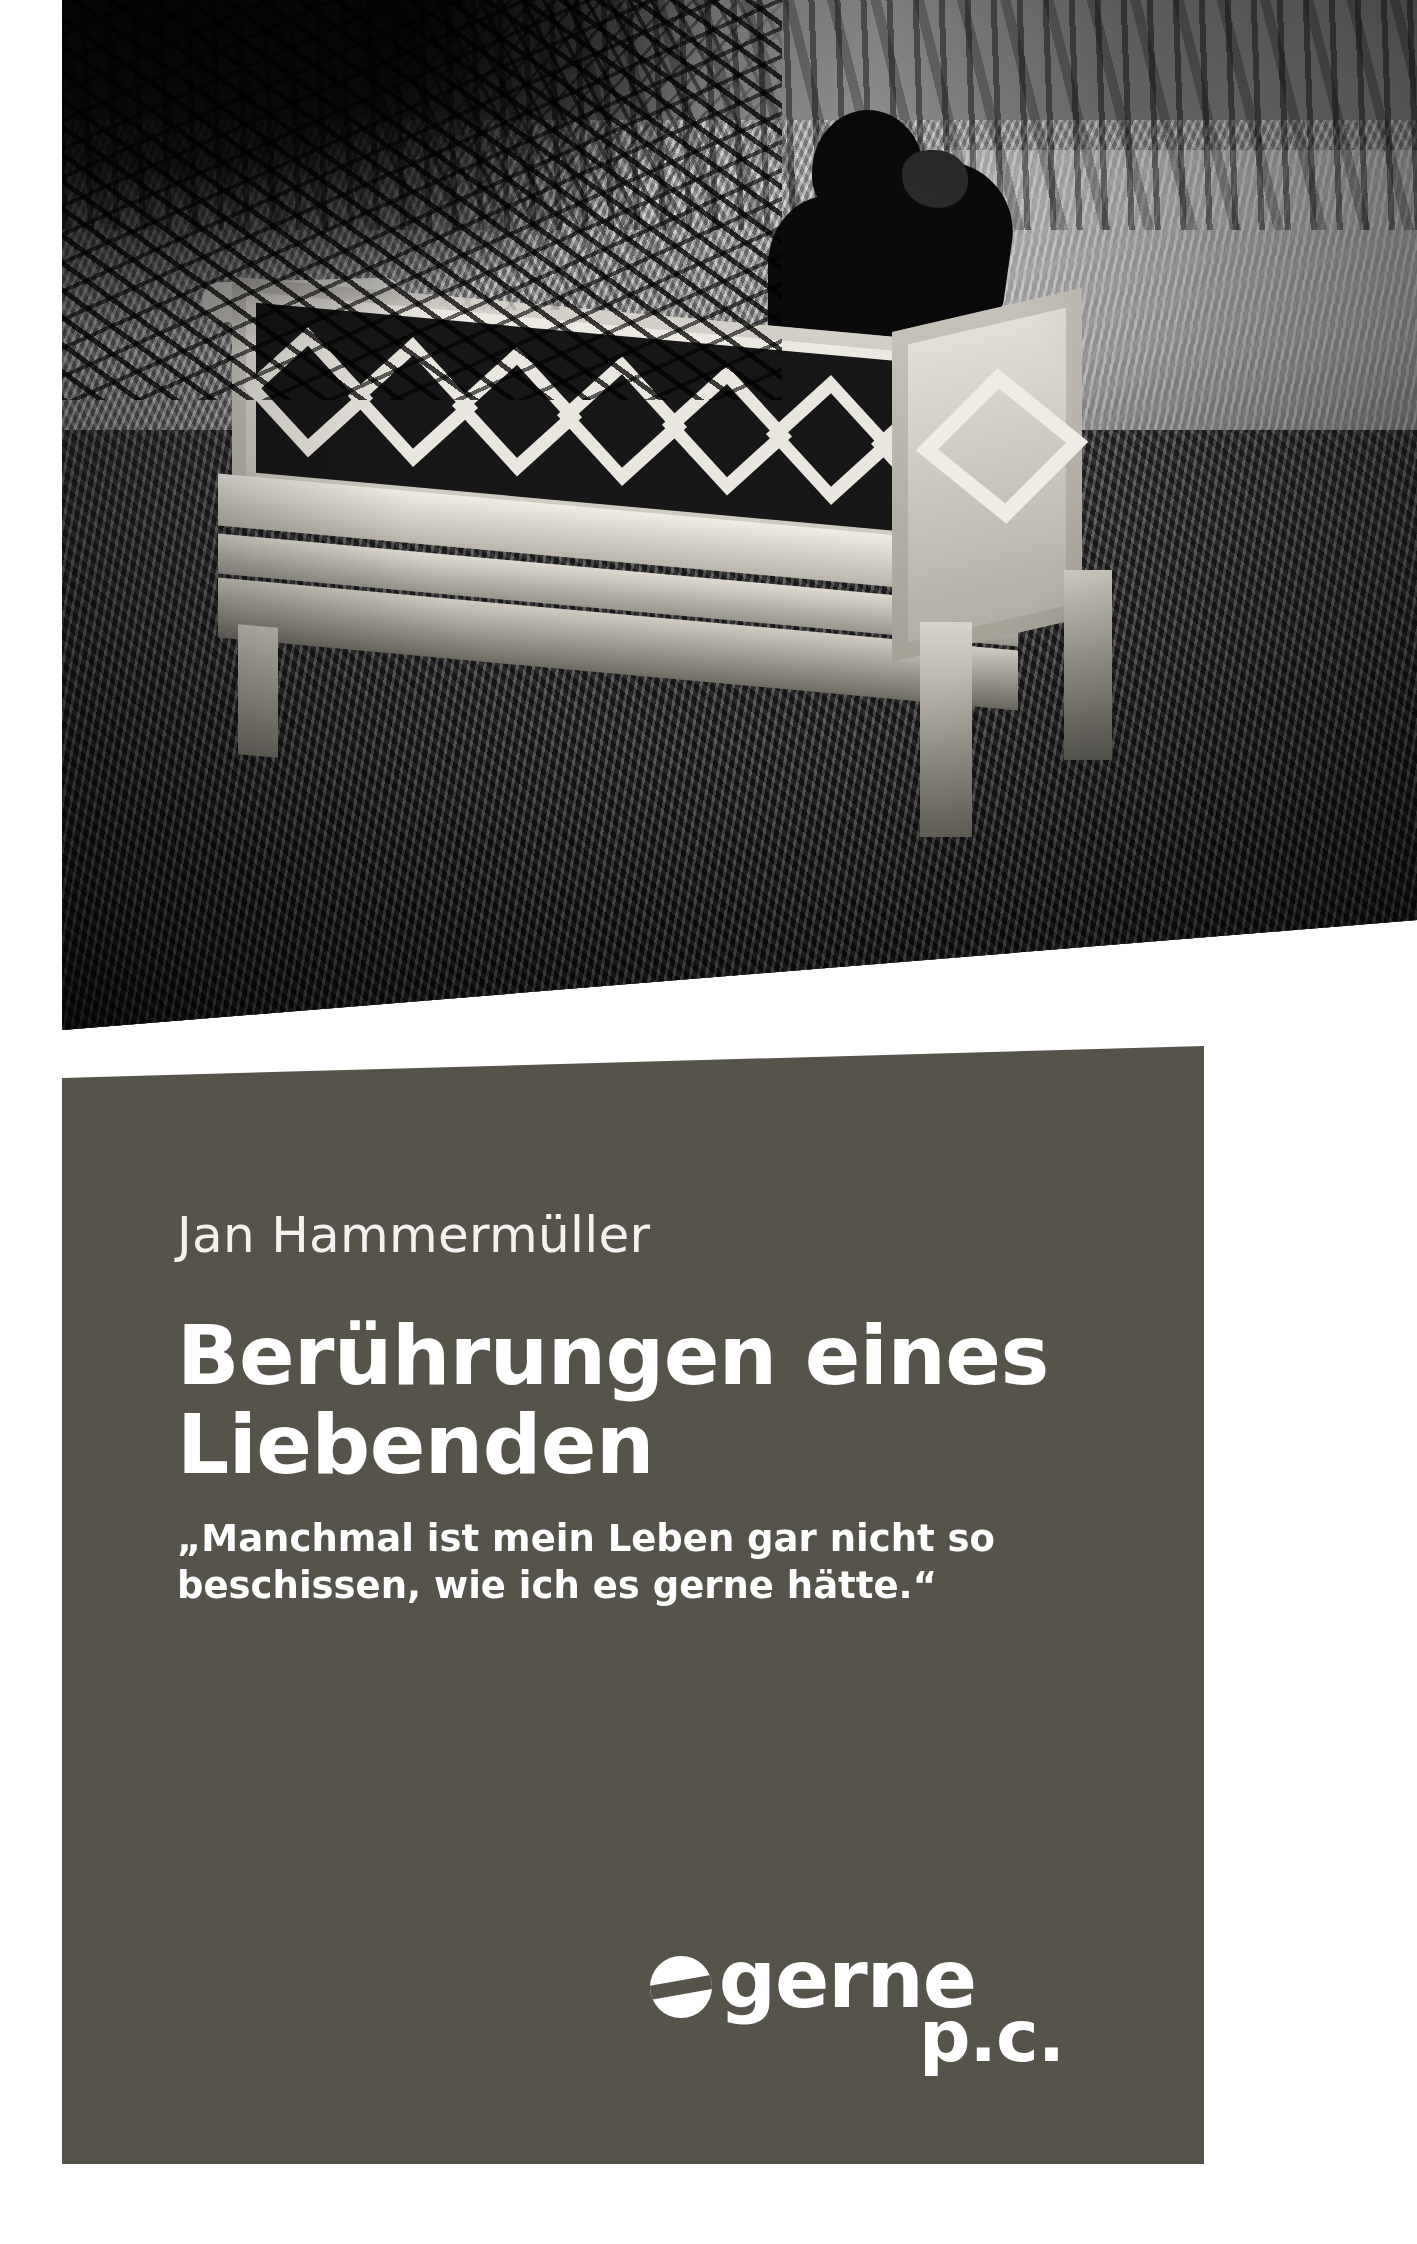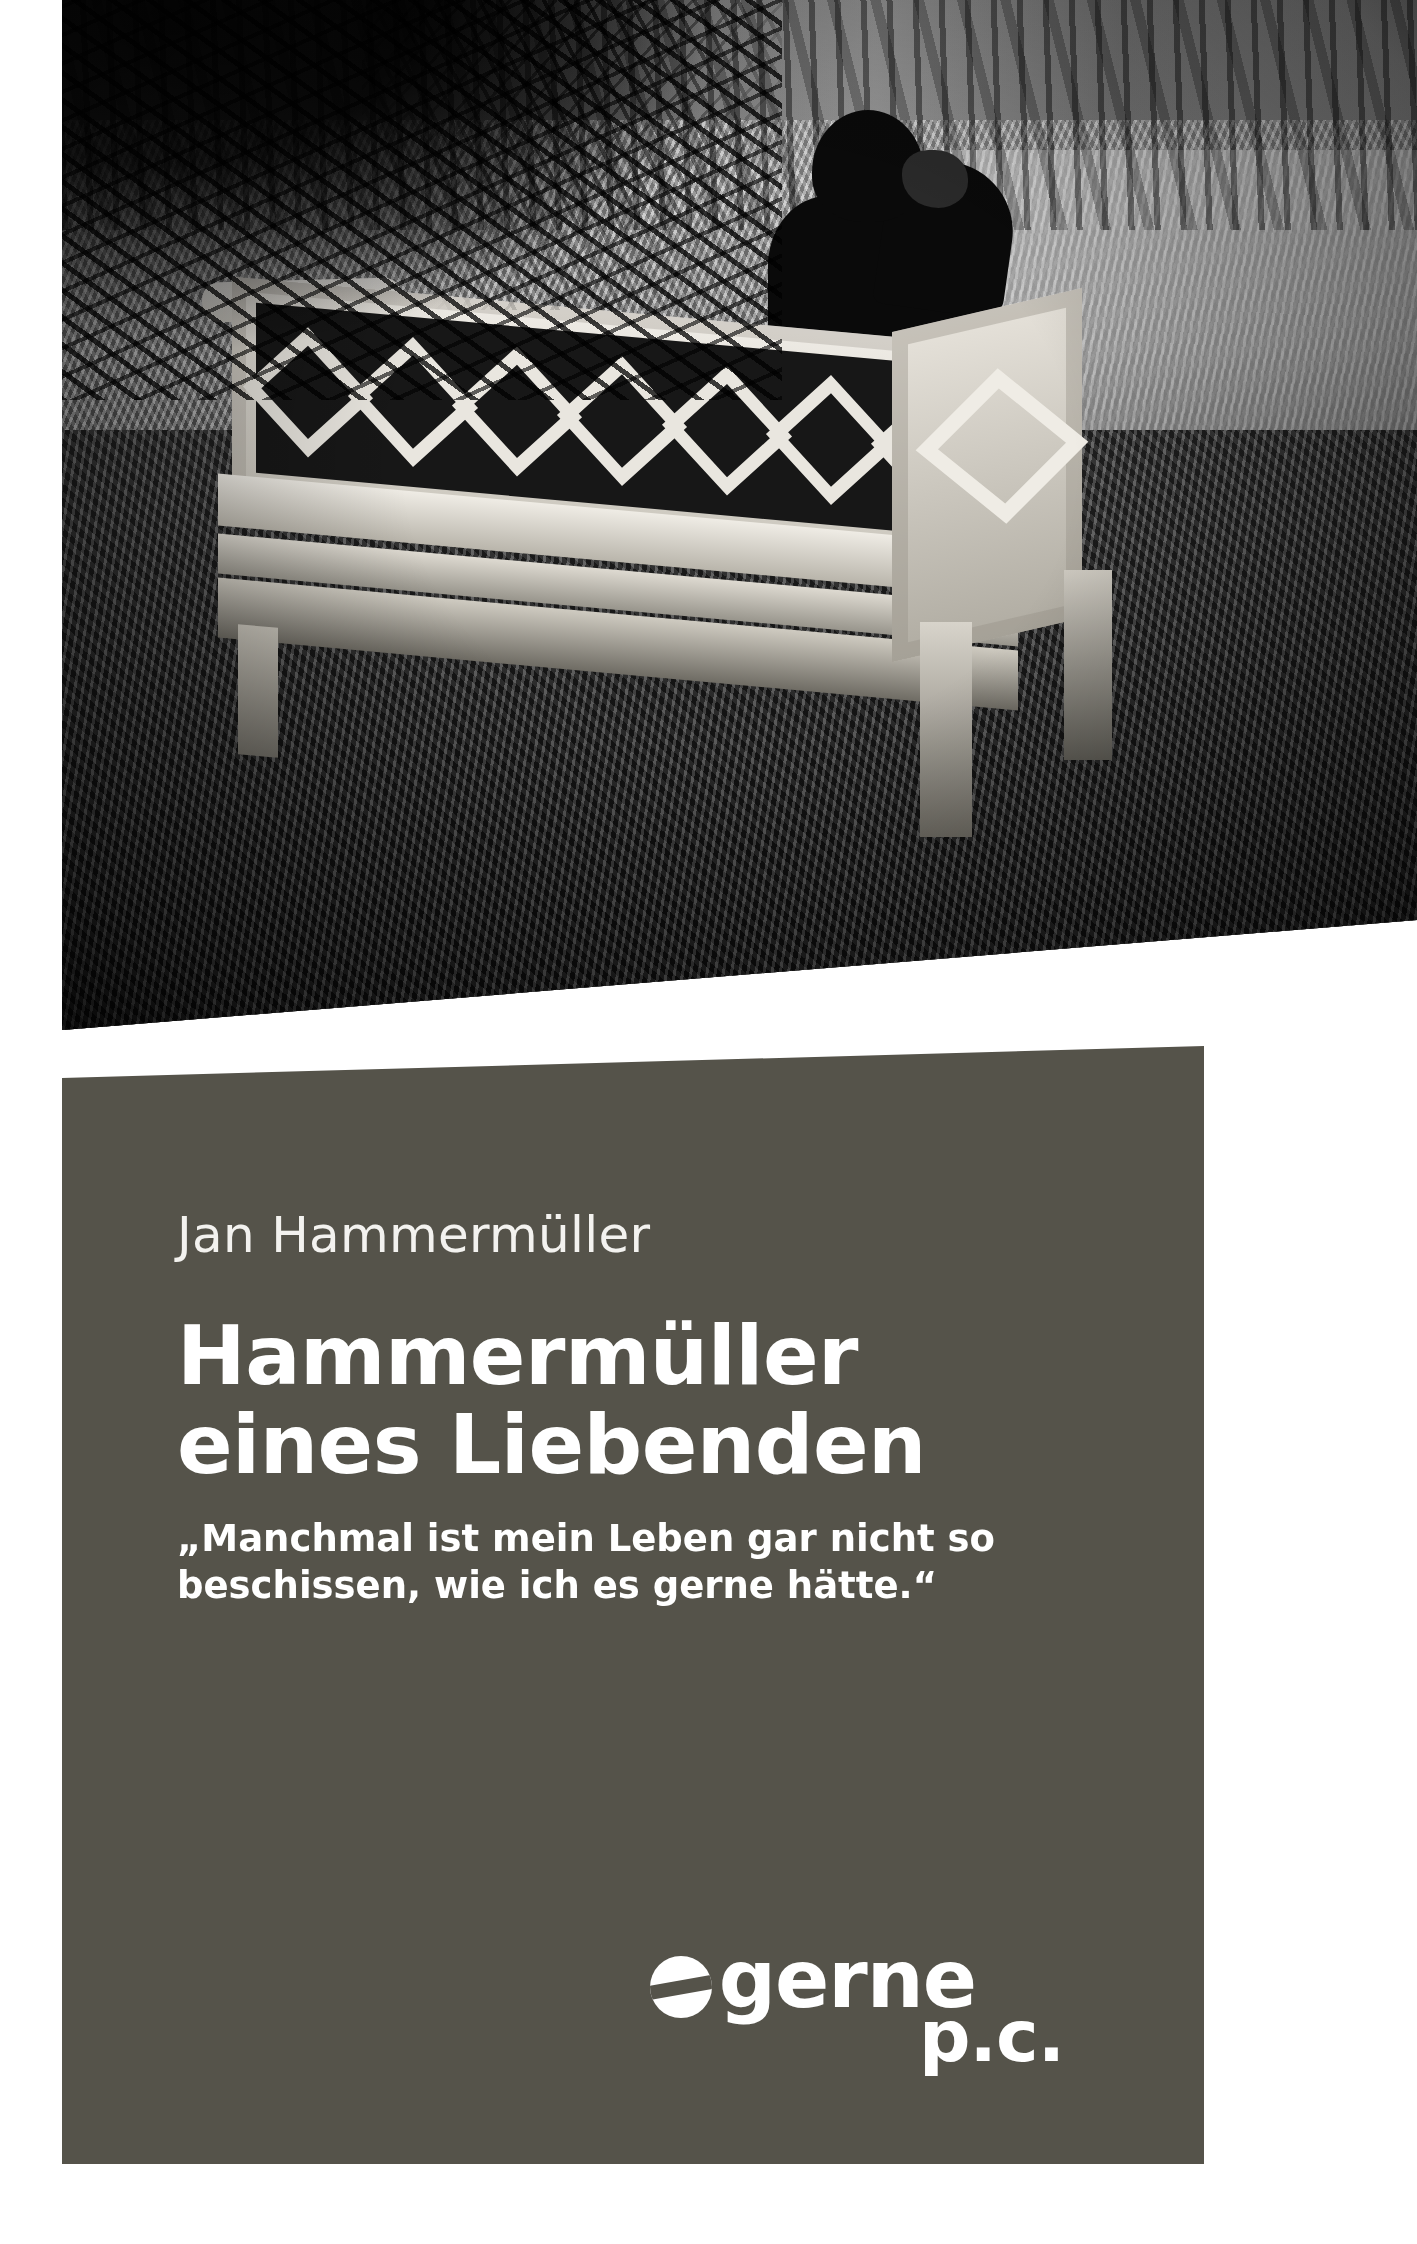--- a/index.html
+++ b/index.html
@@ -451,21 +451,21 @@
     </div>
 
     <div class="canopy"></div>
     <div class="canopy2"></div>
     <div class="vignette"></div>
   </div>
 
   <div class="panel">
     <div class="panel-inner">
       <div class="author">Jan Hammermüller</div>
-      <h1 class="title">Hammermüller eines Liebenden</h1>
+      <h1 class="title">Berührungen eines Liebenden</h1>
       <div class="subtitle">„Manchmal ist mein Leben gar nicht so beschissen, wie ich es gerne hätte.“</div>
     </div>
 
     <div class="logo">
       <div class="mark"></div>
       <div class="row1">gerne</div>
       <div class="row2">p.c.</div>
     </div>
   </div>
 

